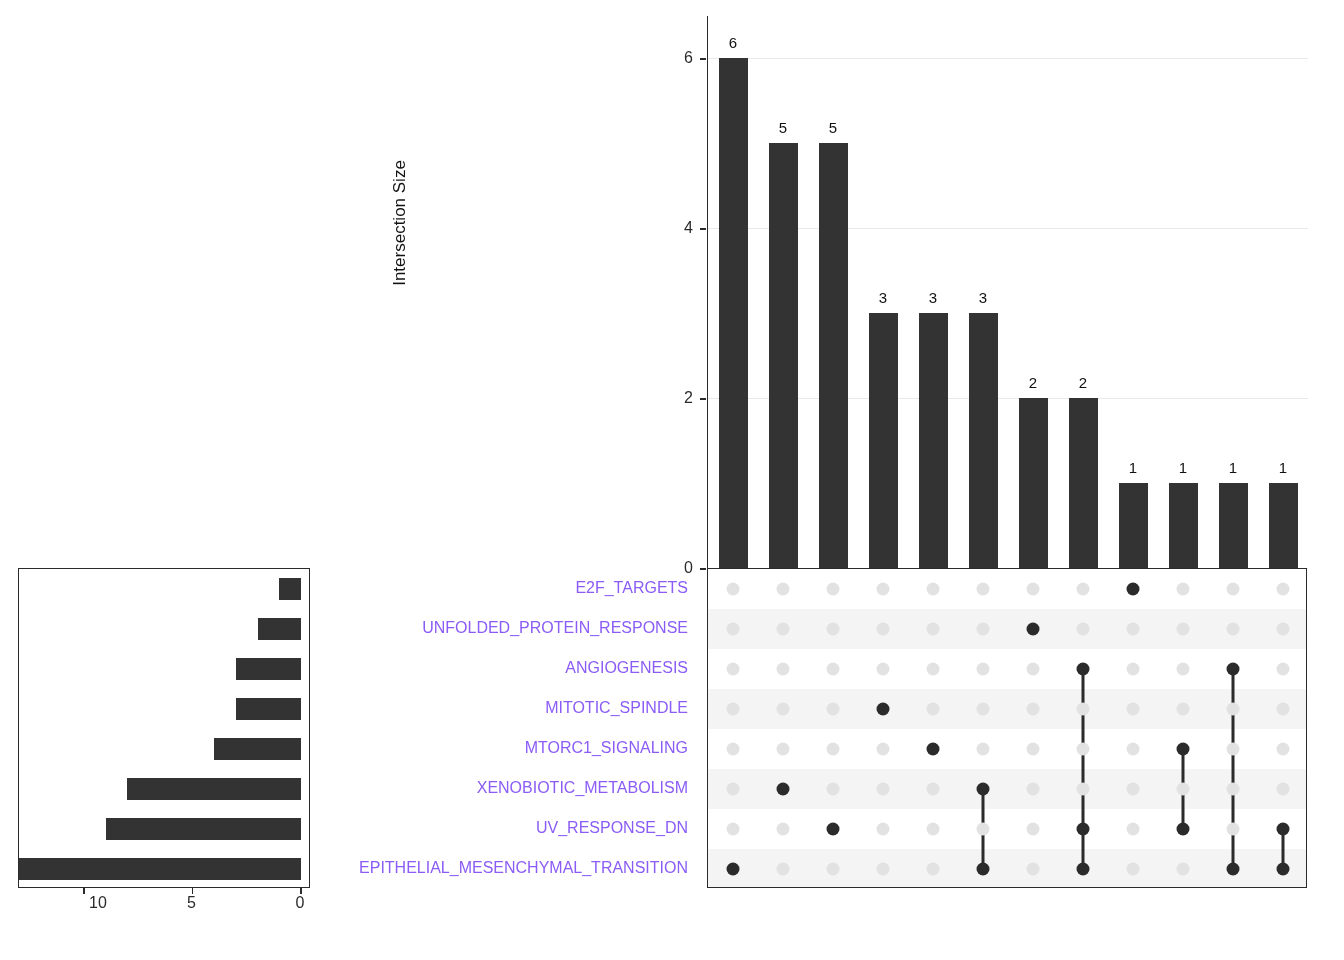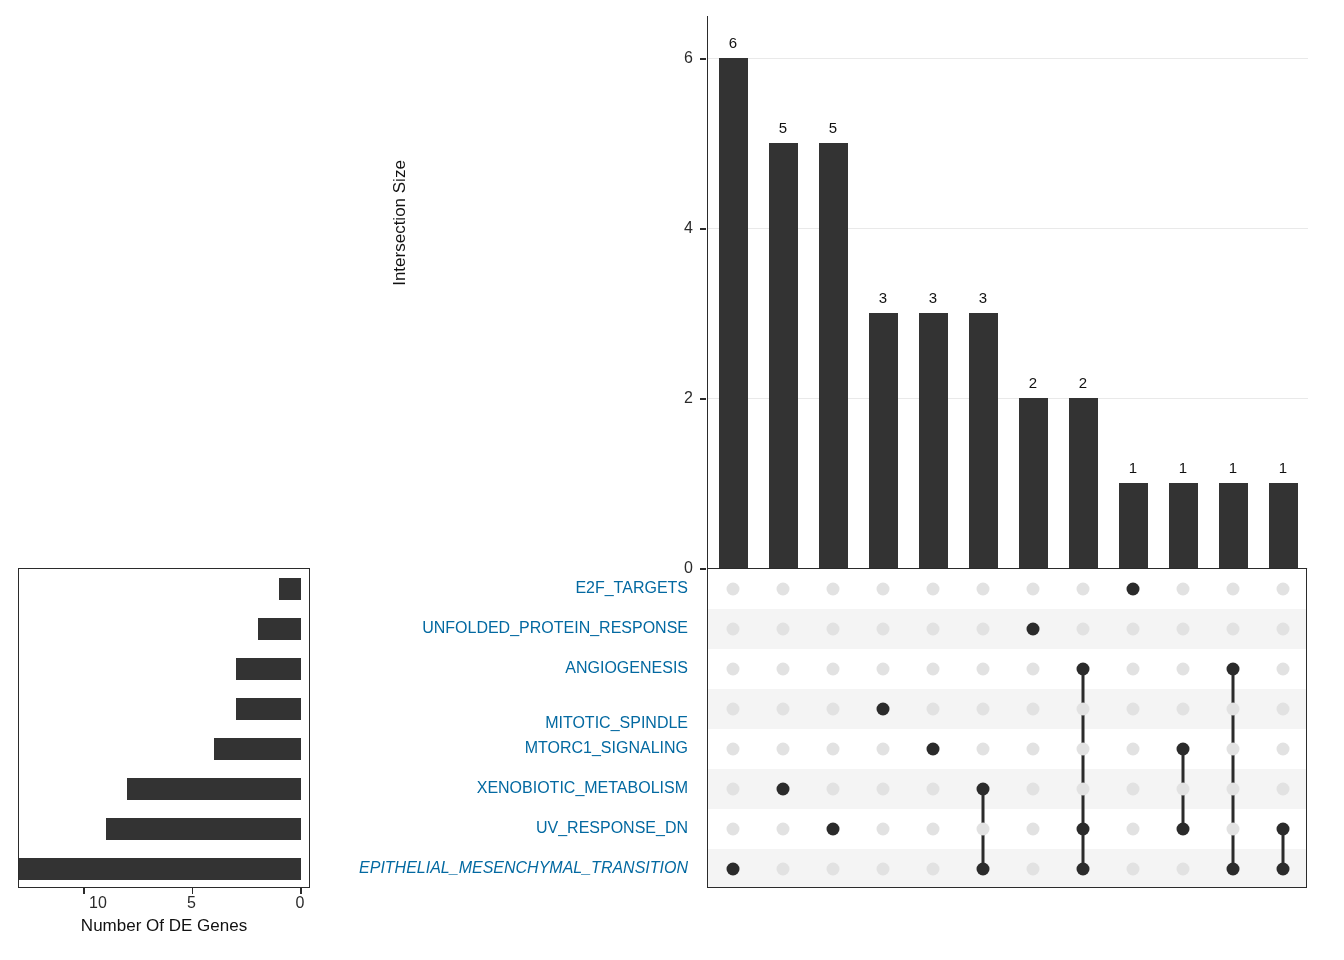--- a/index.html
+++ b/index.html
@@ -104,21 +104,21 @@
   .conn {
     position: absolute;
     width: 3px;
     background: #2b2b2b;
     transform: translateX(-50%);
   }
   .set-label {
     position: absolute;
     right: 0;
     font-size: 16px;
-    color: #0369a1;
+    color: #8b5cf6;
     text-align: right;
     white-space: nowrap;
     transform: translateY(-50%);
   }
   #set-labels {
     position: absolute;
     left: 300px;
     top: 568px;
     width: 398px;
     height: 320px;
@@ -321,25 +321,25 @@
       <div class="dot" style="left: 575px; top: 180px;"></div>
       <div class="dot" style="left: 575px; top: 220px;"></div>
       <div class="dot on" style="left: 575px; top: 260px;"></div>
       <div class="dot on" style="left: 575px; top: 300px;"></div>
     </div>
 
   <div id="set-labels">
       <div class="set-label" style="top: 20px;">E2F_TARGETS</div>
       <div class="set-label" style="top: 60px;">UNFOLDED_PROTEIN_RESPONSE</div>
       <div class="set-label" style="top: 100px;">ANGIOGENESIS</div>
-      <div class="set-label" style="top: 155px;">MITOTIC_SPINDLE</div>
+      <div class="set-label" style="top: 140px;">MITOTIC_SPINDLE</div>
       <div class="set-label" style="top: 180px;">MTORC1_SIGNALING</div>
       <div class="set-label" style="top: 220px;">XENOBIOTIC_METABOLISM</div>
       <div class="set-label" style="top: 260px;">UV_RESPONSE_DN</div>
-      <div class="set-label" style="top: 300px; font-style: italic;">EPITHELIAL_MESENCHYMAL_TRANSITION</div>
+      <div class="set-label" style="top: 300px;">EPITHELIAL_MESENCHYMAL_TRANSITION</div>
     </div>
 
   <div id="setsize">
       <div class="hbar" style="width: 21.6923px; left: 260.308px; top: 20px;"></div>
       <div class="hbar" style="width: 43.3846px; left: 238.615px; top: 60px;"></div>
       <div class="hbar" style="width: 65.0769px; left: 216.923px; top: 100px;"></div>
       <div class="hbar" style="width: 65.0769px; left: 216.923px; top: 140px;"></div>
       <div class="hbar" style="width: 86.7692px; left: 195.231px; top: 180px;"></div>
       <div class="hbar" style="width: 173.538px; left: 108.462px; top: 220px;"></div>
       <div class="hbar" style="width: 195.231px; left: 86.7692px; top: 260px;"></div>
@@ -348,14 +348,13 @@
 
   <div id="x-ticks">
       <div class="x-tick-label" style="left: 98px;">10</div>
       <div class="x-tick-mark" style="left: 83.0769px;"></div>
       <div class="x-tick-label" style="left: 191.538px;">5</div>
       <div class="x-tick-mark" style="left: 191.538px;"></div>
       <div class="x-tick-label" style="left: 300px;">0</div>
       <div class="x-tick-mark" style="left: 300px;"></div>
     </div>
 
-  <div id="x-axis-title">Number Of DE Genes</div>
 </div>
 
 </body></html>

